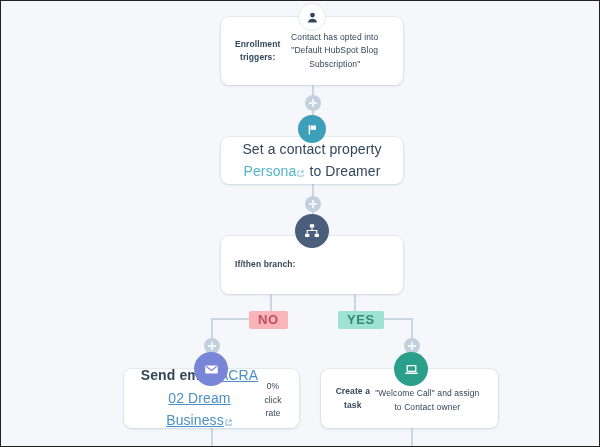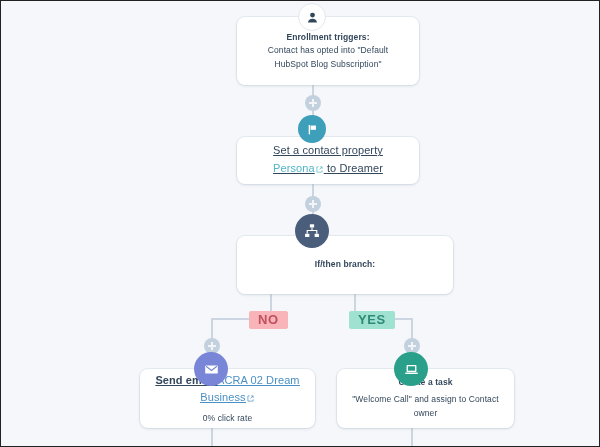--- a/index.html
+++ b/index.html
@@ -54,46 +54,42 @@
 
   
   .card {
     position: absolute;
     background: #ffffff;
     border-radius: 8px;
     box-shadow: 0 1px 3px rgba(45,62,80,0.12), 0 0 0 1px rgba(203,214,226,0.35);
     box-sizing: border-box;
     z-index: 3;
     display: flex;
-    flex-direction: column;
     align-items: center;
-    justify-content: center;
     text-align: center;
     padding: 6px 14px;
-    margin-left: 16px;
   }
   .card-title {
     font-size: 8.5px;
     font-weight: bold;
     color: #33475b;
     line-height: 1.55;
     letter-spacing: 0.1px;
   }
   .card-sub {
     font-size: 8.5px;
     color: #33475b;
     line-height: 1.6;
     letter-spacing: 0.1px;
   }
   .card-line {
-    font-size: 11px;
+    font-size: 14px;
     color: #33475b;
     line-height: 1.6;
     letter-spacing: 0.1px;
-    text-decoration: underline;
   }
   .lnk {
     color: #51b5c6;
     text-decoration: none;
   }
   .lnk-blue { color: #4a90c4; }
   .bold { font-weight: bold; }
   .ext-icon {
     display: inline-block;
     vertical-align: -1px;
@@ -188,34 +184,34 @@
       <span>to Dreamer</span>
     </div>
   </div>
   <div class="node-icon sm icon-flag" style="left:297px; top:114px;">
     <svg width="13" height="13" viewBox="0 0 16 16" aria-hidden="true">
       <rect x="3.3" y="2.5" width="1.7" height="11.5" fill="#ffffff"></rect>
       <path d="M5.6 3.1h6.6v5.3H5.6z" fill="#ffffff"></path>
     </svg>
   </div>
 
-  <div class="card" style="left:220px; top:235px; width:216px; height:58px;">
+  <div class="card" style="left:220px; top:235px; width:182px; height:58px;">
     <div class="card-title">If/then branch:</div>
   </div>
   <div class="node-icon md icon-branch" style="left:294px; top:213px;">
     <svg width="16" height="16" viewBox="0 0 18 18" aria-hidden="true">
       <rect x="6.6" y="1.5" width="4.8" height="3.6" rx="0.6" fill="#ffffff"></rect>
       <rect x="1.2" y="12" width="4.8" height="3.8" rx="0.6" fill="#ffffff"></rect>
       <rect x="12" y="12" width="4.8" height="3.8" rx="0.6" fill="#ffffff"></rect>
       <path d="M9 5.1v3.3M3.6 12V8.4h10.8V12" fill="none" stroke="#ffffff" stroke-width="1.25"></path>
     </svg>
   </div>
 
   <div class="branch-label label-no" style="left:248px; top:310px;">NO</div>
-  <div class="branch-label label-yes" style="left:348px; top:310px;">YES</div>
+  <div class="branch-label label-yes" style="left:337px; top:310px;">YES</div>
 
   <div class="card" style="left:123px; top:368px; width:175px; height:59px;">
     <div class="card-line">
       <span class="bold">Send email</span>
       <a class="lnk-blue" href="#">ACRA 02 Dream Business</a><span class="ext-icon"><svg width="7" height="7" viewBox="0 0 12 12" aria-hidden="true">
             <path d="M4.5 1.5H1.5v9h9v-3" fill="none" stroke="#4a90c4" stroke-width="1.2"></path>
             <path d="M7 1.5h3.5V5" fill="none" stroke="#4a90c4" stroke-width="1.2"></path>
             <path d="M10.3 1.7L6 6" fill="none" stroke="#4a90c4" stroke-width="1.2"></path>
           </svg></span>
     </div>

